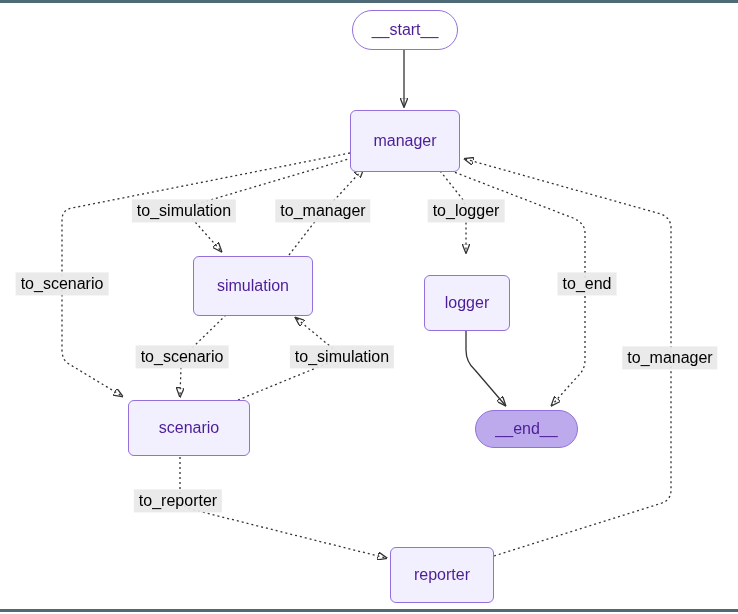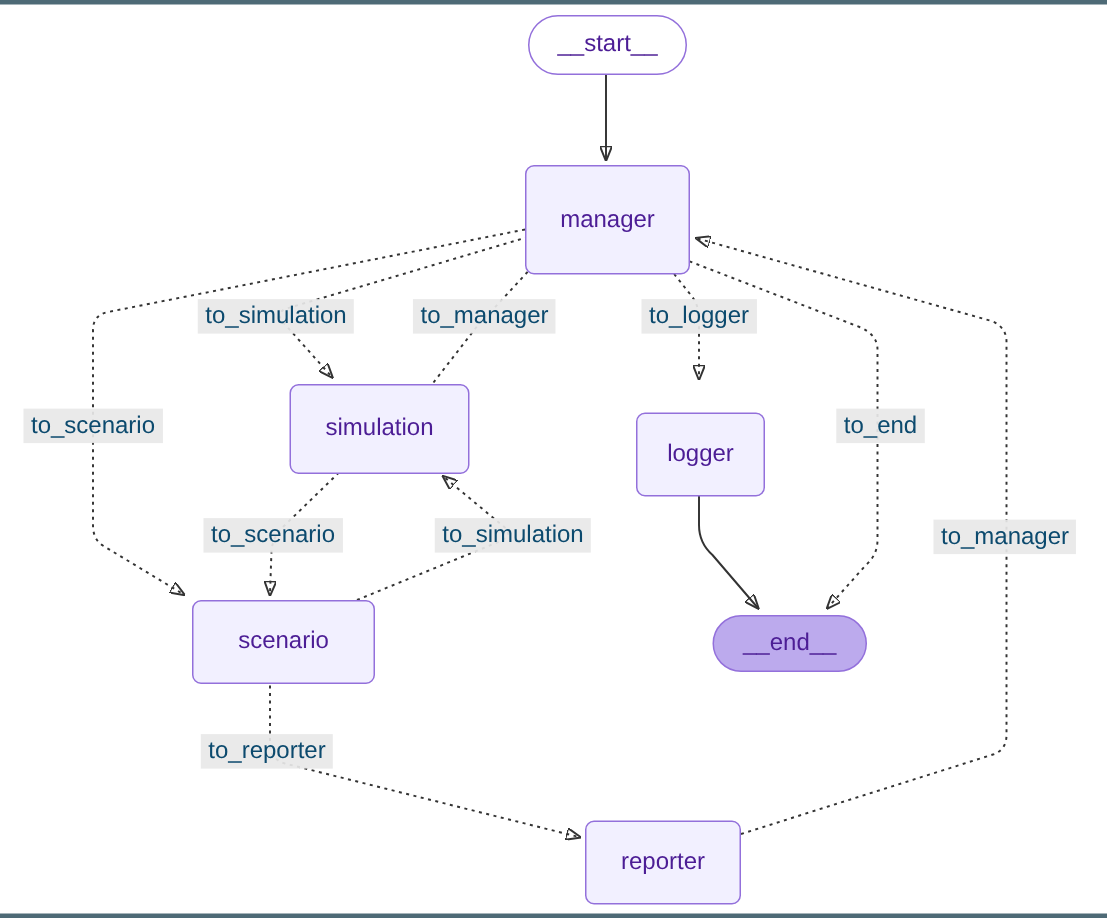--- a/index.html
+++ b/index.html
@@ -15,21 +15,21 @@
   svg.edges path.dotted{stroke-dasharray:2 3;}
   .node{
     position:absolute;display:flex;align-items:center;justify-content:center;
     background:#f2f0ff;border:1.7px solid #9370db;border-radius:6px;
     color:#4c1d95;font-size:16px;box-sizing:border-box;white-space:nowrap;
   }
   .node.stadium{border-radius:20px;background:#ffffff;}
   .node.end-node{border-radius:20px;background:#bcaaed;}
   .edge-label{
     position:absolute;transform:translate(-50%,-50%);
-    background:rgba(232,232,232,0.92);color:#0c4a6e;font-size:16px;
+    background:rgba(232,232,232,0.92);color:#000000;font-size:16px;
     padding:2px 5px;white-space:nowrap;line-height:1.2;
   }
 </style>
 </head>
 <body>
 
 <div class="viewport">
 
   <svg class="edges" width="738" height="614" viewBox="0 0 738 614">
     <defs>
@@ -47,21 +47,21 @@
     <path d="M 466,311 L 466,350 Q 466,362 475,370 L 505,405" marker-end="url(#arrowhead)"></path>
     <path class="dotted" d="M 441,167 L 573,218 Q 585,223 585,233 L 585,360 Q 585,370 577,377 L 552,405" marker-end="url(#arrowhead)"></path>
     <path class="dotted" d="M 180,457 L 180,496 Q 180,506 190,509 L 386,558" marker-end="url(#arrowhead)"></path>
     <path class="dotted" d="M 494,556 L 662,503 Q 671,500 671,490 L 671,228 Q 671,218 661,214 L 465,159" marker-end="url(#arrowhead)"></path>
   </svg>
 
   <div class="node stadium" style="left:352px;top:10px;width:106px;height:40px;">
     <span>__start__</span>
   </div>
 
-  <div class="node" style="left:350px;top:110px;width:110px;height:73px;">
+  <div class="node" style="left:350px;top:110px;width:110px;height:62px;">
     <span>manager</span>
   </div>
 
   <div class="node" style="left:193px;top:256px;width:120px;height:60px;text-align:right;">
     <span>simulation</span>
   </div>
 
   <div class="node" style="left:424px;top:255px;width:86px;height:56px;margin-top:20px;">
     <span>logger</span>
   </div>

